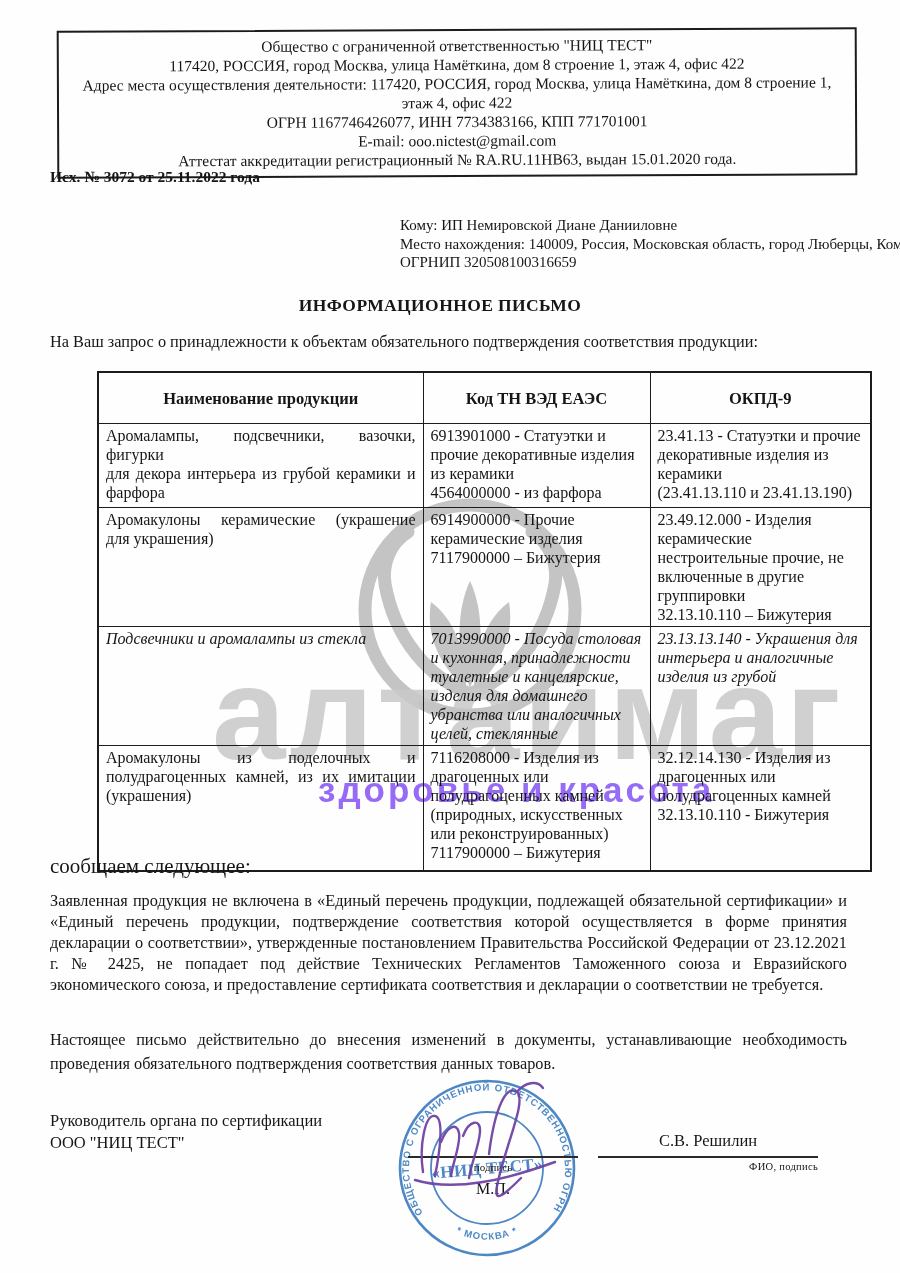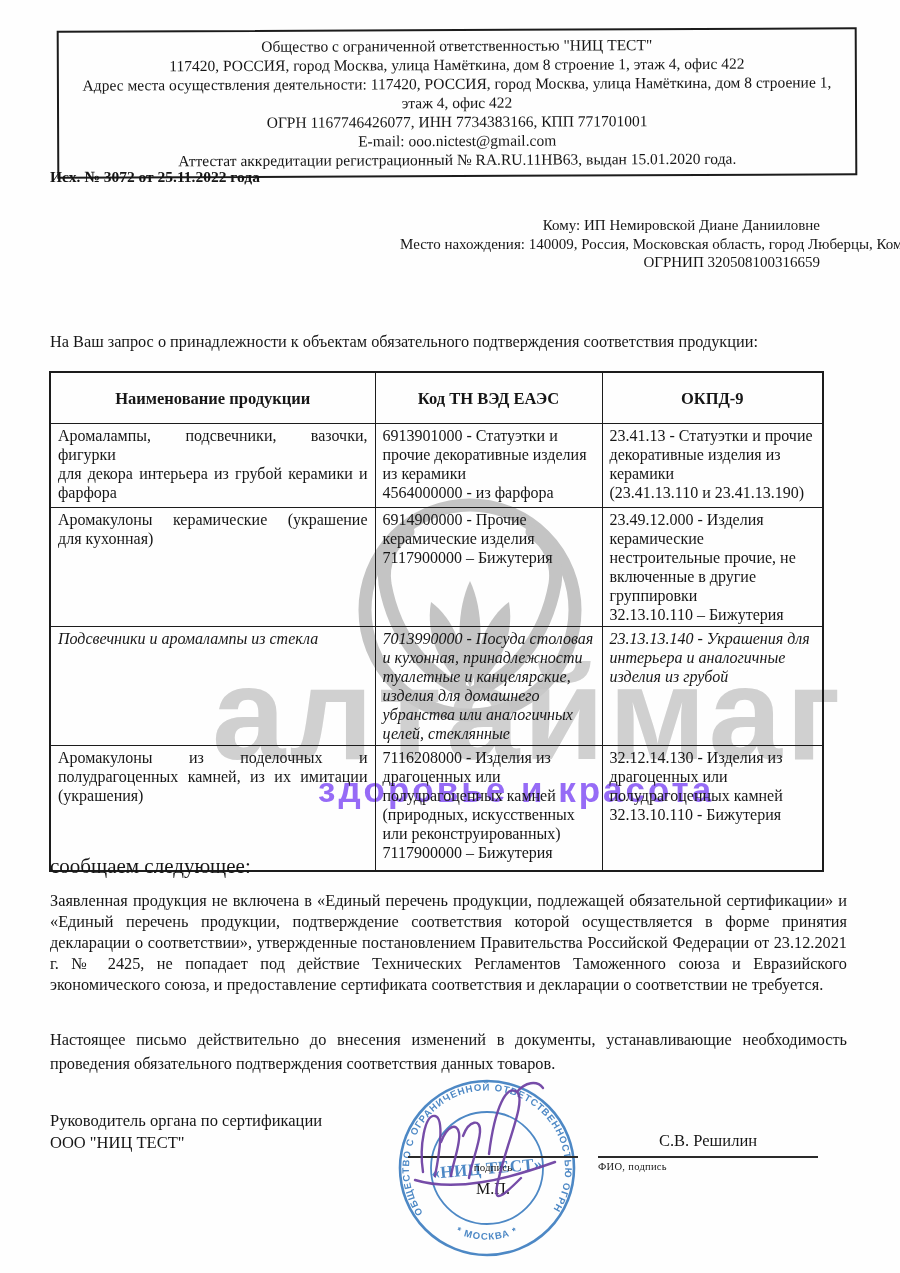--- a/index.html
+++ b/index.html
@@ -19,33 +19,33 @@
     left:318px;top:770px;font-family:"Liberation Sans","DejaVu Sans",sans-serif;
     font-size:35px;font-weight:bold;letter-spacing:3px;color:#8b5cf6;opacity:.9;white-space:nowrap;
   }
   
   .org-box{
     position:absolute;left:57px;top:29px;width:776px;min-height:120px;z-index:1;
     border:2.5px solid #1c1c1c;text-align:center;font-size:15.5px;line-height:19px;
     padding:5px 10px 6px 10px;transform:rotate(-0.25deg);
   }
   .ref-line{position:absolute;left:50px;top:168px;font-weight:bold;font-size:15.5px;z-index:1;}
-  .recipient{position:absolute;right:80px;top:216px;width:420px;text-align:right;font-size:15px;line-height:18.5px;z-index:1;}
+  .recipient{position:absolute;right:80px;top:216px;width:420px;text-align:left;font-size:15px;line-height:18.5px;z-index:1;}
   .recipient div{white-space:nowrap;}
   .doc-title{position:absolute;left:0;top:295px;width:880px;text-align:center;font-weight:bold;font-size:17.5px;letter-spacing:.4px;z-index:1;}
   .intro{position:absolute;left:50px;top:332px;width:800px;font-size:16.3px;z-index:1;}
   
   table.products{
     position:absolute;left:49px;top:371px;width:773px;border-collapse:collapse;table-layout:fixed;z-index:1;
     font-size:16px;
   }
   table.products th,table.products td{
     border:1.5px solid #1c1c1c;vertical-align:top;padding:2px 7px;line-height:19px;
   }
-  table.products{border:2.5px solid #1c1c1c;}
+  table.products{border:2.5px solid #1c1c1c;margin-left:48px;}
   table.products thead th{
     font-weight:bold;text-align:center;vertical-align:middle;height:46px;font-size:16.5px;
   }
   td.cname div{text-align:justify;text-align-last:justify;}
   td.cname div:last-child{text-align:justify;text-align-last:auto;}
   td.ccode{white-space:pre-line;text-align:left;}
   tr.r1{height:84px;} tr.r2{height:95px;} tr.r3{height:116px;font-style:italic;} tr.r4{height:125px;}
   
   .followup{position:absolute;left:50px;top:854px;font-size:21px;z-index:1;}
   .para1{position:absolute;left:50px;top:890px;width:797px;font-size:16.3px;line-height:21px;text-align:justify;z-index:1;}
@@ -53,21 +53,21 @@
   
   .role{position:absolute;left:50px;top:1110px;font-size:16.5px;line-height:22px;z-index:1;}
   .stamp-svg{position:absolute;left:392px;top:1073px;z-index:2;opacity:.92;}
   .sig-svg{position:absolute;left:405px;top:1076px;z-index:4;opacity:.95;}
   .sig-line{position:absolute;top:1156px;border-top:2px solid #2a2a2a;z-index:3;}
   .sig-line.left{left:408px;width:170px;}
   .sig-line.right{left:598px;width:220px;}
   .sig-caption{position:absolute;left:408px;top:1161px;width:170px;text-align:center;font-size:11px;z-index:3;}
   .mp{position:absolute;left:420px;top:1180px;width:146px;text-align:center;font-size:16px;z-index:3;}
   .signer{position:absolute;left:598px;top:1131px;width:220px;text-align:center;font-size:16.5px;z-index:3;}
-  .fio-caption{position:absolute;left:598px;top:1161px;width:220px;text-align:left;font-size:10.5px;letter-spacing:.3px;z-index:3;}
+  .fio-caption{position:absolute;left:598px;top:1161px;width:220px;text-align:right;font-size:10.5px;letter-spacing:.3px;z-index:3;}
   
   .ring-text{font-family:"Liberation Sans","DejaVu Sans",sans-serif;font-size:9.6px;letter-spacing:1px;font-weight:bold;}
   .stamp-center{font-family:"Liberation Serif","DejaVu Serif",serif;font-size:17px;font-weight:bold;letter-spacing:.5px;}
 </style>
 </head>
 <body>
 
 <div class="page">
 
   <svg class="wm wm-logo" width="250" height="245" viewBox="0 0 250 245">
@@ -96,20 +96,21 @@
   </div>
 
   <div class="ref-line">Исх. № 3072 от 25.11.2022 года</div>
 
   <div class="recipient">
     <div>Кому: ИП Немировской Диане Данииловне</div>
     <div>Место нахождения: 140009, Россия, Московская область, город Люберцы, Комсомольский</div>
     <div>ОГРНИП 320508100316659</div>
   </div>
 
+  <div class="doc-title">ИНФОРМАЦИОННОЕ ПИСЬМО</div>
 
   <div class="intro">На Ваш запрос о принадлежности к объектам обязательного подтверждения соответствия продукции:</div>
 
   <table class="products">
     <colgroup>
         <col style="width:325px">
         <col style="width:227px">
         <col style="width:221px">
       </colgroup>
     <thead>
@@ -127,21 +128,21 @@
           <div>для декора интерьера из грубой керамики и фарфора</div>
         </td>
         <td class="ccode">6913901000 - Статуэтки и прочие декоративные изделия из керамики
 4564000000 - из фарфора</td>
         <td class="ccode">23.41.13 - Статуэтки и прочие декоративные изделия из керамики
 (23.41.13.110 и 23.41.13.190)</td>
       </tr>
       <tr class="r2">
         <td class="cname">
           <div>Аромакулоны керамические (украшение</div>
-          <div>для кухонная)</div>
+          <div>для украшения)</div>
         </td>
         <td class="ccode">6914900000 - Прочие керамические изделия
 7117900000 – Бижутерия</td>
         <td class="ccode">23.49.12.000  - Изделия керамические нестроительные прочие, не включенные в другие группировки
 32.13.10.110 – Бижутерия</td>
       </tr>
       <tr class="r3">
         <td class="cname">
           <div>Подсвечники и аромалампы из стекла</div>
         </td>

